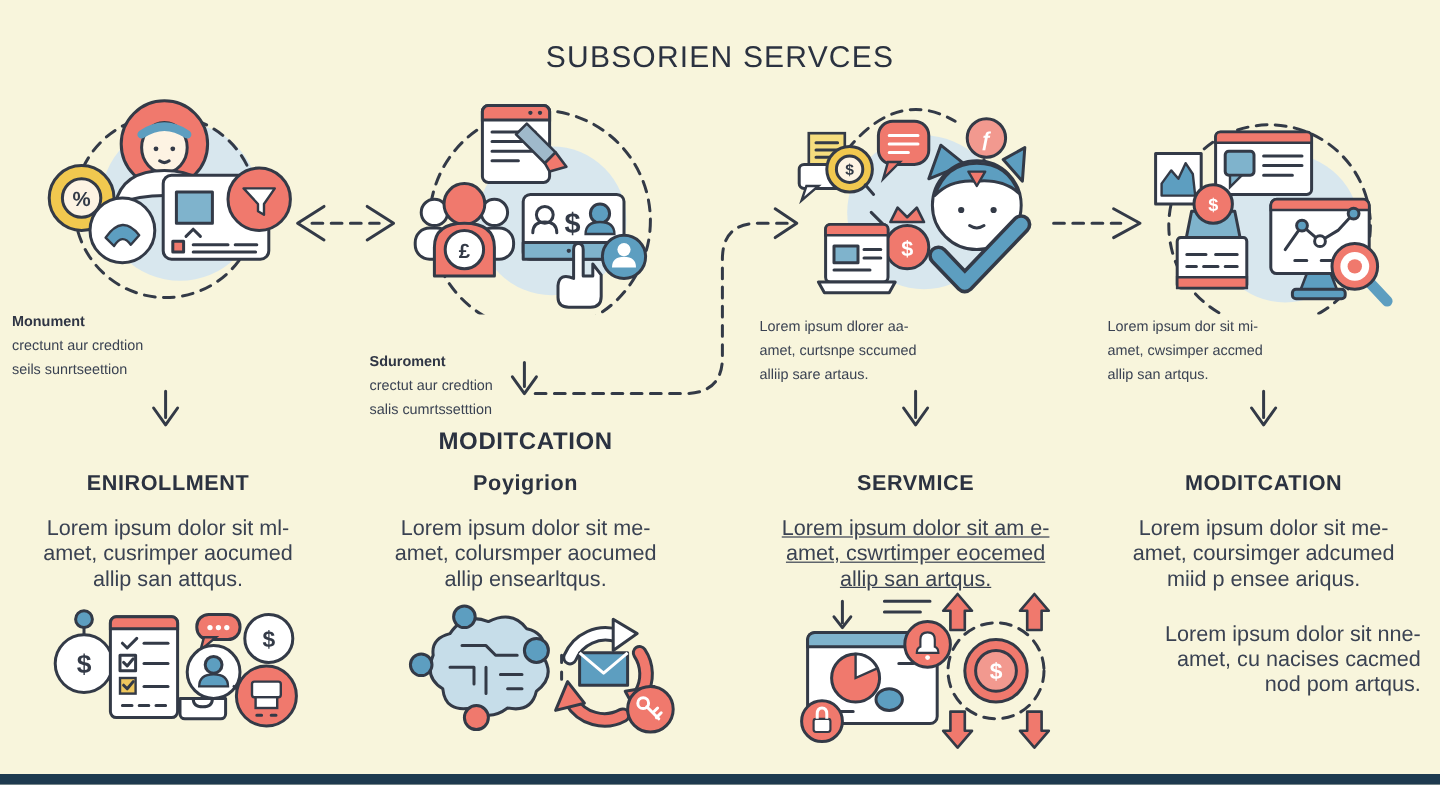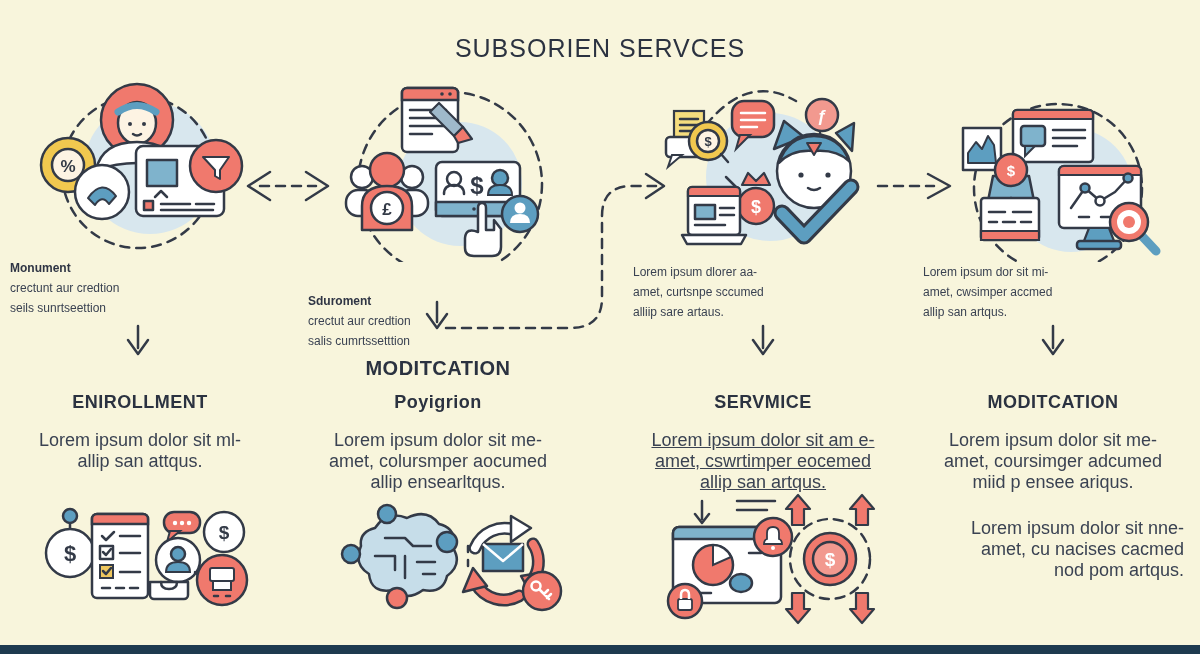--- a/index.html
+++ b/index.html
@@ -77,20 +77,21 @@
   </div>
 
   <svg class="abs" style="left:125px;top:324px;" width="26" height="36" viewBox="0 0 26 36">
     <path class="s" stroke-width="3" d="M 13 2 V 24 M 3 16 L 13 30 L 23 16"></path>
   </svg>
 
   <div class="abs heading" style="left:10px;top:392px;">ENIROLLMENT</div>
 
   <div class="abs para" style="left:9px;top:430px;">
     <div>Lorem ipsum dolor sit ml-</div>
+    <div>amet, cusrimper aocumed</div>
     <div>allip san attqus.</div>
   </div>
 
   <svg class="abs" style="left:40px;top:498px;" width="220" height="125" viewBox="0 0 220 125">
     <g>
       <line class="s" x1="30" y1="24" x2="30" y2="32"></line>
       <circle class="blu s" cx="30" cy="18" r="7" stroke-width="2"></circle>
       <circle class="w s" cx="30" cy="55" r="24"></circle>
       <text class="tx" x="30" y="63" font-size="22" text-anchor="middle">$</text>
     </g>

